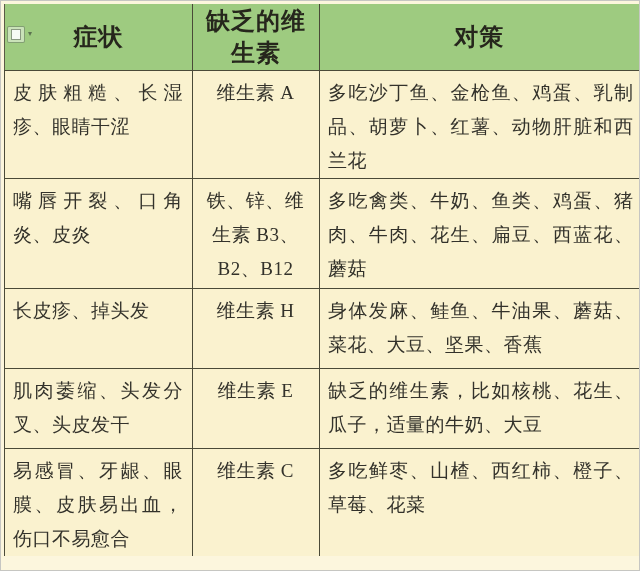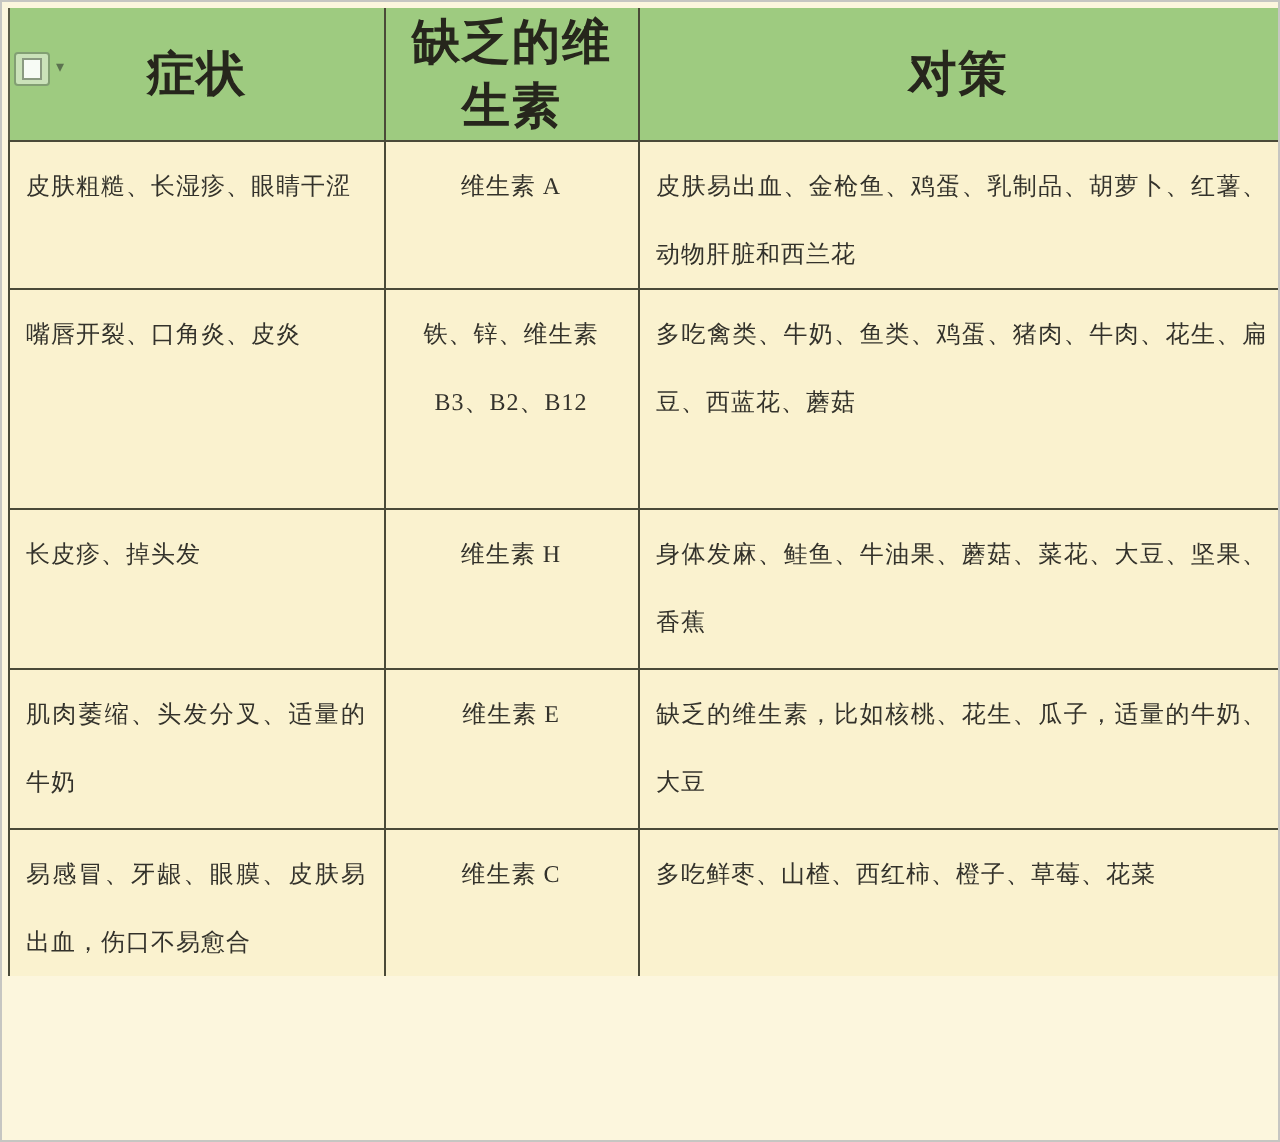--- a/index.html
+++ b/index.html
@@ -39,21 +39,21 @@
     text-align: center;
     vertical-align: middle;
     letter-spacing: 1px;
   }
   th:last-child { border-right: none; }
   th:first-child { border-left: 1px solid #5a5a46; }
   td {
     box-sizing: border-box;
     background: #faf2cf;
     border: 1px solid #4a4a38;
-    font-size: 12px;
+    font-size: 19px;
     line-height: 34px;
     vertical-align: top;
     padding: 5px 9px 0 8px;
     text-align: justify;
     letter-spacing: 0.5px;
   }
   td.remedy { padding: 5px 5px 0 8px; }
   td.vitamin { text-align: center; }
   td:last-child { border-right: none; }
   tbody tr:last-child td { border-bottom: none; }
@@ -114,34 +114,34 @@
       <tr>
         <th>症状</th>
         <th>缺乏的维生素</th>
         <th>对策</th>
       </tr>
     </thead>
     <tbody>
       <tr>
         <td class="symptom">皮肤粗糙、长湿疹、眼睛干涩</td>
         <td class="vitamin">维生素 A</td>
-        <td class="remedy">皮肤易出血、金枪鱼、鸡蛋、乳制品、胡萝卜、红薯、动物肝脏和西兰花</td>
+        <td class="remedy">多吃沙丁鱼、金枪鱼、鸡蛋、乳制品、胡萝卜、红薯、动物肝脏和西兰花</td>
       </tr>
       <tr>
         <td class="symptom">嘴唇开裂、口角炎、皮炎</td>
         <td class="vitamin">铁、锌、维生素 B3、B2、B12</td>
         <td class="remedy">多吃禽类、牛奶、鱼类、鸡蛋、猪肉、牛肉、花生、扁豆、西蓝花、蘑菇</td>
       </tr>
       <tr>
         <td class="symptom">长皮疹、掉头发</td>
         <td class="vitamin">维生素 H</td>
         <td class="remedy">身体发麻、鲑鱼、牛油果、蘑菇、菜花、大豆、坚果、香蕉</td>
       </tr>
       <tr>
-        <td class="symptom">肌肉萎缩、头发分叉、适量的牛奶</td>
+        <td class="symptom">肌肉萎缩、头发分叉、头皮发干</td>
         <td class="vitamin">维生素 E</td>
         <td class="remedy">缺乏的维生素，比如核桃、花生、瓜子，适量的牛奶、大豆</td>
       </tr>
       <tr>
         <td class="symptom">易感冒、牙龈、眼膜、皮肤易出血，伤口不易愈合</td>
         <td class="vitamin">维生素 C</td>
         <td class="remedy">多吃鲜枣、山楂、西红柿、橙子、草莓、花菜</td>
       </tr>
     </tbody>
   </table>

